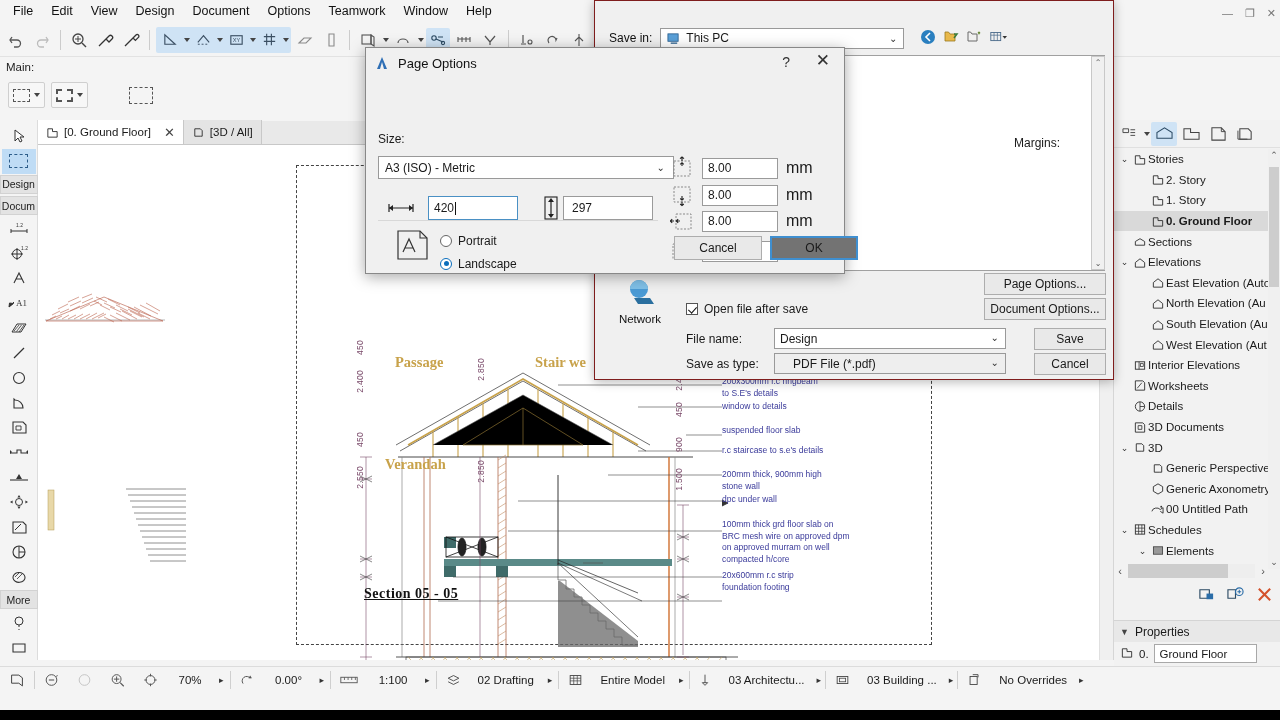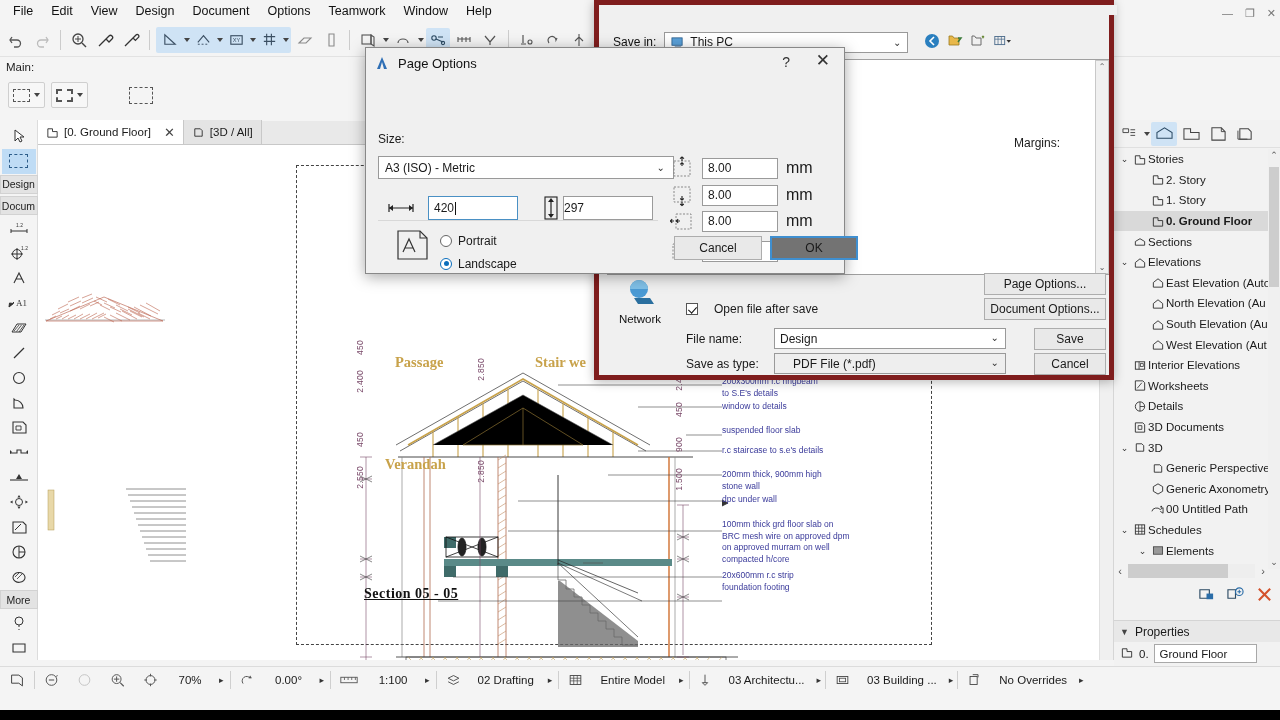--- a/index.html
+++ b/index.html
@@ -110,33 +110,33 @@
   .sbitem { display:flex; align-items:center; gap:6px; padding:0 8px; height:27px;}
   .sbsep { width:1px; height:18px; background:#cfcfcf;}
   .sbarrow { color:#333; font-size:9px; }
   .prompt { position:absolute; left:0; top:693px; width:1280px; height:17px;
             background:#f4f4f4; display:flex; align-items:center; padding-left:6px;
             font-size:11.5px; color:#111;}
   .blackbar { position:absolute; left:0; top:710px; width:1280px; height:10px; background:#000;}
 
   
   .savedlg { position:absolute; left:594px; top:0px; width:520px; height:380px;
-             background:#f0f0f0; border:5px solid #7f1d1d; box-shadow:0 2px 10px rgba(0,0,0,.28); }
+             background:#f0f0f0; border:1px solid #7f1d1d; box-shadow:0 2px 10px rgba(0,0,0,.28); }
   .savetop { position:absolute; left:0; top:0; width:518px; height:10px; background:#f0f0f0;}
   .saveinrow { position:absolute; left:14px; top:26px; width:494px; height:22px;
                display:flex; align-items:center; gap:8px;}
   .savelbl { font-size:12px; color:#111; }
   .combo { border:1px solid #999; background:#fff; height:21px; display:flex;
            align-items:center; padding-left:5px; gap:5px; font-size:12px; position:relative;}
   .combo .chev { position:absolute; right:6px; top:4px; color:#333; font-size:10px;}
   .savebody { position:absolute; left:8px; top:54px; width:502px; height:216px;
               background:#fff; border:1px solid #a0a0a0; }
   .savesidebar { position:absolute; left:9px; top:55px; width:80px; height:214px; background:#f0f0f0;
                  border-right:1px solid #dedede;}
-  .chkrow { position:absolute; left:686px; top:302px; display:flex; align-items:center; gap:16px; font-size:12px;}
+  .chkrow { position:absolute; left:686px; top:302px; display:flex; align-items:center; gap:6px; font-size:12px;}
   .chk { width:12px;height:12px;border:1px solid #555; background:#fff; position:relative;}
   .chk:after{content:"";position:absolute;left:3px;top:1px;width:4px;height:7px;
              border:solid #111;border-width:0 1.6px 1.6px 0;transform:rotate(42deg);}
   .fnrow { position:absolute; left:686px; top:328px; display:flex; align-items:center; gap:10px;}
   .strow { position:absolute; left:686px; top:353px; display:flex; align-items:center; gap:10px;}
   .fnlbl { width:78px; font-size:12px;}
   .fninput { width:232px; height:21px; border:1px solid #999; background:#fff; position:relative;
              display:flex; align-items:center; padding-left:5px; font-size:12px;}
   .stinput { width:232px; height:21px; border:1px solid #999; background:#eee; position:relative;
              display:flex; align-items:center; padding-left:18px; font-size:12px;}
@@ -159,21 +159,21 @@
   .marglbl { position:absolute; left:648px; top:88px; font-size:12px;}
   .sizesel { position:absolute; left:12px; top:108px; width:296px; height:23px;
              border:1px solid #999; background:#fff; display:flex; align-items:center;
              padding-left:6px; font-size:12px;}
   .sizesel .chev { position:absolute; right:8px; top:5px; font-size:10px; color:#333;}
   .wfield { position:absolute; left:62px; top:148px; width:90px; height:24px;
             border:1px solid #4a90c4; background:#fff; display:flex; align-items:center;
             padding-left:5px; font-size:12px;}
   .hfield { position:absolute; left:197px; top:148px; width:90px; height:24px;
             border:1px solid #9a9a9a; background:#fff; display:flex; align-items:center;
-            padding-left:0; font-size:12px;}
+            padding-left:8px; font-size:12px;}
   .cursorbar { display:inline-block; width:1px; height:13px; background:#111; margin-left:1px;
                vertical-align:-2px;}
   .orient { position:absolute; left:74px; }
   .radio { width:12px;height:12px;border:1px solid #666;border-radius:50%;background:#fff;
            display:inline-block; position:relative; vertical-align:-2px; margin-right:6px;}
   .radio.on { border-color:#0a6ebd; }
   .radio.on:after{content:"";position:absolute;left:2.5px;top:2.5px;width:5px;height:5px;
                   border-radius:50%;background:#0a6ebd;}
   .orow { display:flex; align-items:center; font-size:12px; height:19px;}
   .mrow { position:absolute; display:flex; align-items:center; gap:8px; }

